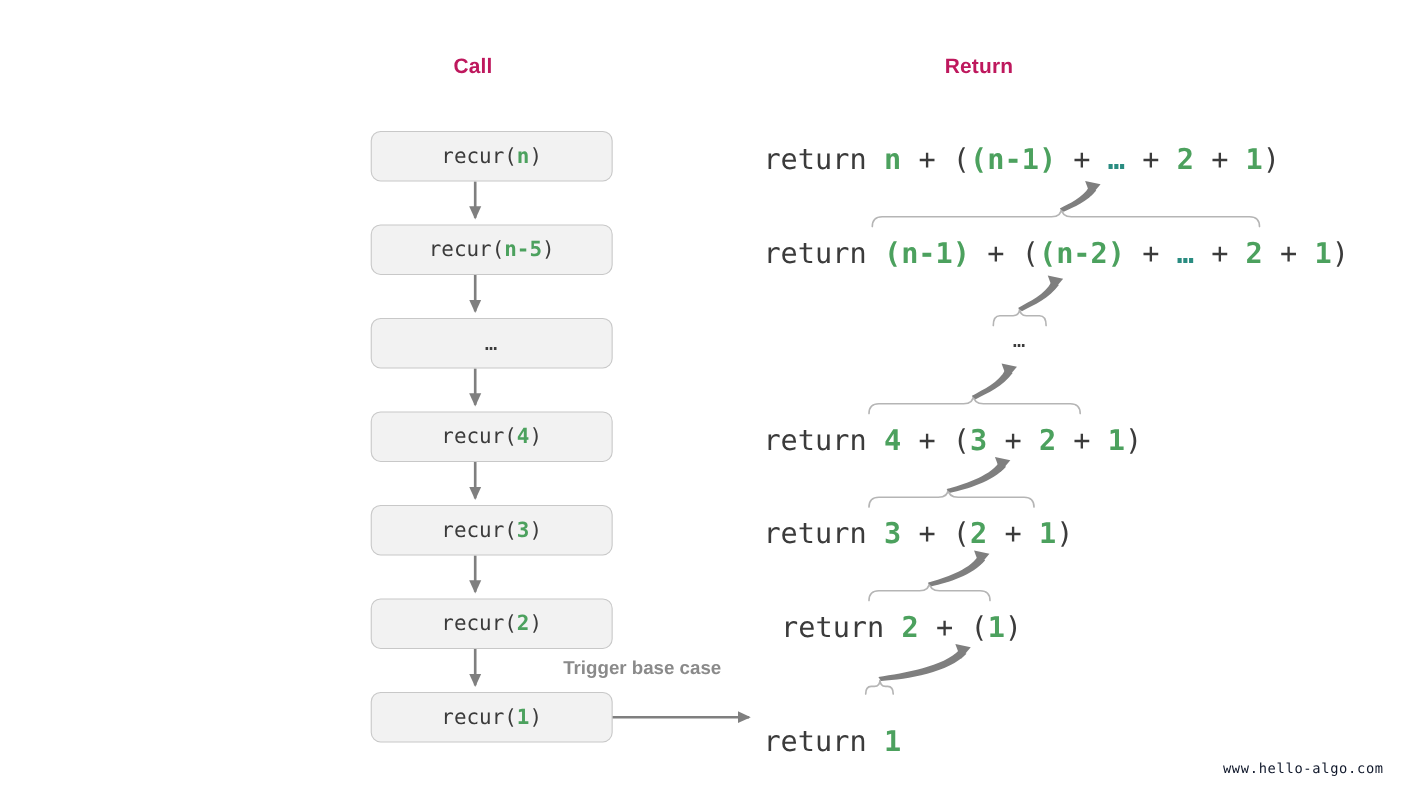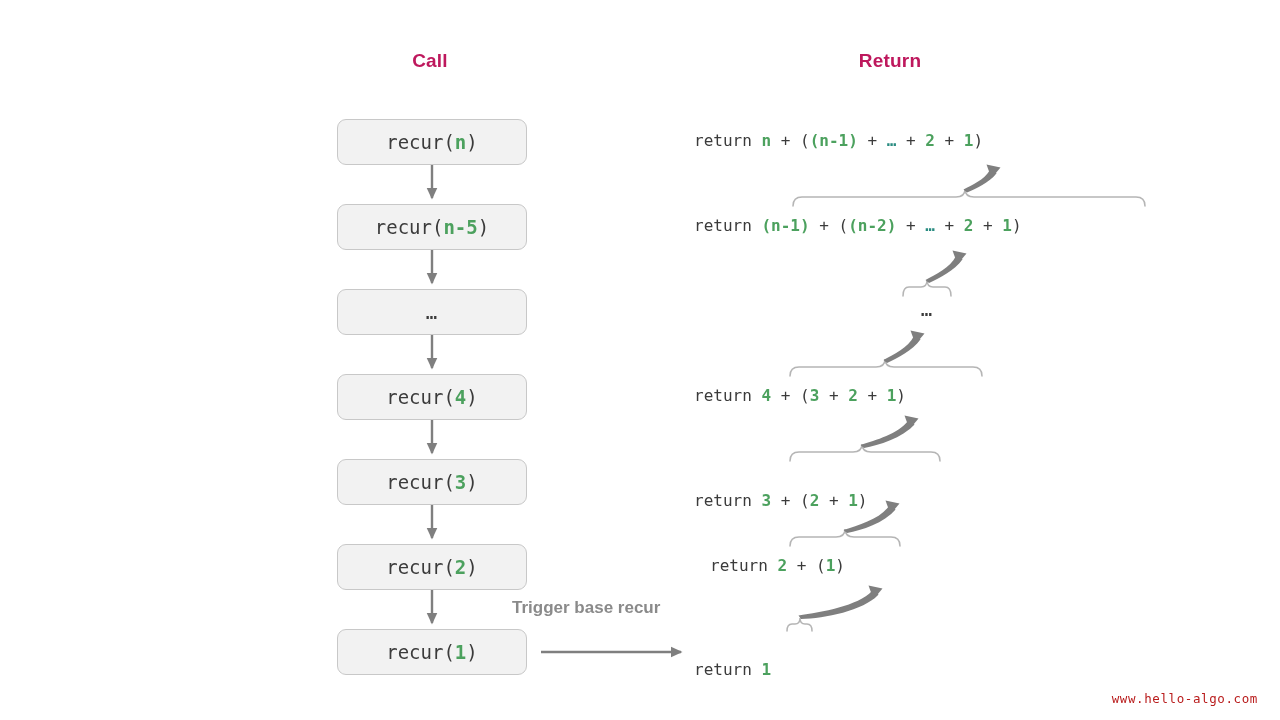--- a/index.html
+++ b/index.html
@@ -34,21 +34,21 @@
     white-space: nowrap;
     transform: translateX(-50%);
   }
   #head-call   { left: 430px; top: 50px; }
   #head-return { left: 890px; top: 50px; }
 
   
   .call-box {
     position: absolute;
     left: 337px;
-    width: 190px;
+    width: 220px;
     height: 46px;
     box-sizing: border-box;
     background: #f2f2f2;
     border: 1.6px solid #c8c8c8;
     border-radius: 9px;
     display: flex;
     align-items: center;
     justify-content: center;
     font-family: "DejaVu Sans Mono", monospace;
     font-size: 19px;
@@ -56,21 +56,21 @@
     white-space: pre;
   }
   .call-box .arg { color: #4ca15e; font-weight: bold; }
   .call-box.dots { color: #3b3b3b; letter-spacing: 1px; }
 
   
   .ret-row {
     position: absolute;
     left: 694px;
     font-family: "DejaVu Sans Mono", monospace;
-    font-size: 16px;
+    font-size: 26px;
     color: #3b3b3b;
     white-space: pre;
     line-height: 1;
   }
   .ret-row .kw   { color: #3b3b3b; }
   .ret-row .g    { color: #4ca15e; font-weight: bold; }
   .ret-row .op   { color: #3b3b3b; }
   .ret-row .par  { color: #3b3b3b; }
   .ret-row .ell  { color: #2a8c81; font-weight: bold; }
 
@@ -99,21 +99,21 @@
     white-space: nowrap;
   }
 
   
   #watermark {
     position: absolute;
     right: 22px;
     bottom: 14px;
     font-family: "DejaVu Sans Mono", monospace;
     font-size: 12.5px;
-    color: #b91c1c;
+    color: #0f172a;
     letter-spacing: 0.6px;
     white-space: nowrap;
   }
 </style>
 </head>
 <body>
 
 <svg id="canvas" viewBox="0 0 1280 720">
   <defs>
     <marker id="ah" viewBox="0 0 10 10" refX="8.4" refY="5" markerWidth="5.2" markerHeight="5.2" orient="auto-start-reverse">
@@ -194,22 +194,22 @@
     <div class="call-box" style="top: 374px;"><span>recur(</span><span class="arg">4</span><span>)</span></div>
     <div class="call-box" style="top: 459px;"><span>recur(</span><span class="arg">3</span><span>)</span></div>
     <div class="call-box" style="top: 544px;"><span>recur(</span><span class="arg">2</span><span>)</span></div>
     <div class="call-box" style="top: 629px;"><span>recur(</span><span class="arg">1</span><span>)</span></div>
   </div>
 
 <div id="return-col">
     <div class="ret-row" style="top: 133px;"><span class="kw">return </span><span class="g">n</span><span class="op"> + </span><span class="par">(</span><span class="g">(n-1)</span><span class="op"> + </span><span class="ell">…</span><span class="op"> + </span><span class="g">2</span><span class="op"> + </span><span class="g">1</span><span class="par">)</span></div>
     <div class="ret-row" style="top: 218px;"><span class="kw">return </span><span class="g">(n-1)</span><span class="op"> + </span><span class="par">(</span><span class="g">(n-2)</span><span class="op"> + </span><span class="ell">…</span><span class="op"> + </span><span class="g">2</span><span class="op"> + </span><span class="g">1</span><span class="par">)</span></div>
     <div class="ret-row" style="top: 388px;"><span class="kw">return </span><span class="g">4</span><span class="op"> + </span><span class="par">(</span><span class="g">3</span><span class="op"> + </span><span class="g">2</span><span class="op"> + </span><span class="g">1</span><span class="par">)</span></div>
-    <div class="ret-row" style="top: 473px; margin-top: 20px;"><span class="kw">return </span><span class="g">3</span><span class="op"> + </span><span class="par">(</span><span class="g">2</span><span class="op"> + </span><span class="g">1</span><span class="par">)</span></div>
+    <div class="ret-row" style="top: 473px;"><span class="kw">return </span><span class="g">3</span><span class="op"> + </span><span class="par">(</span><span class="g">2</span><span class="op"> + </span><span class="g">1</span><span class="par">)</span></div>
     <div class="ret-row" style="top: 558px; margin-left: 16px;"><span class="kw">return </span><span class="g">2</span><span class="op"> + </span><span class="par">(</span><span class="g">1</span><span class="par">)</span></div>
     <div class="ret-row" style="top: 662px;"><span class="kw">return </span><span class="g">1</span></div>
   </div>
 
 <div class="mid-dots">…</div>
 
-<div id="trigger-label">Trigger base recur</div>
+<div id="trigger-label">Trigger base case</div>
 
 <div id="watermark">www.hello-algo.com</div>
 
 </body></html>

